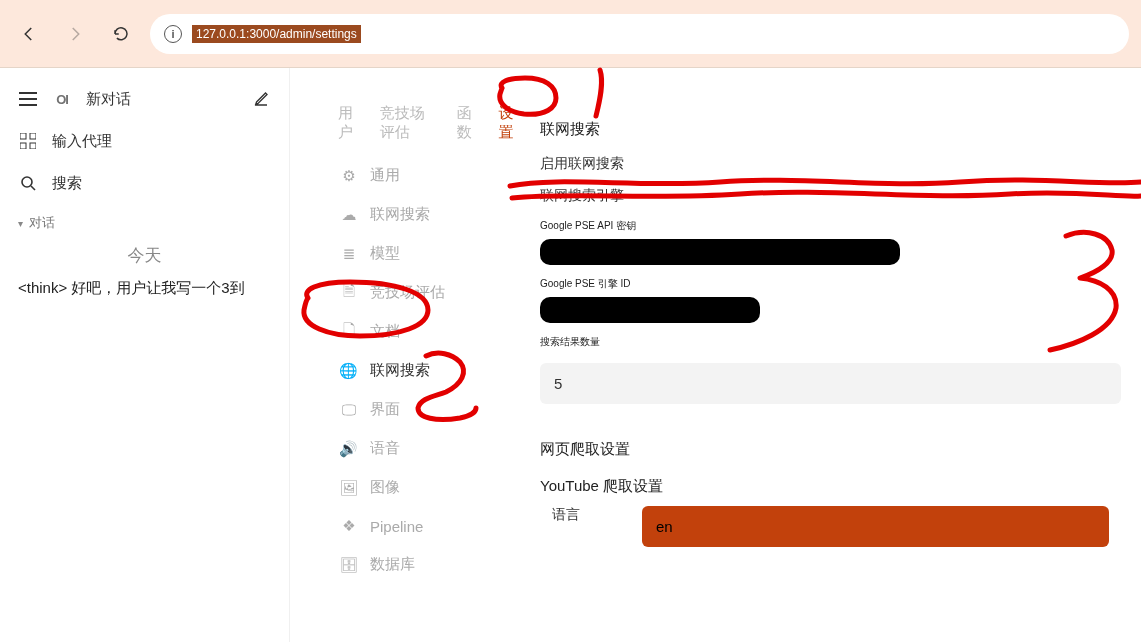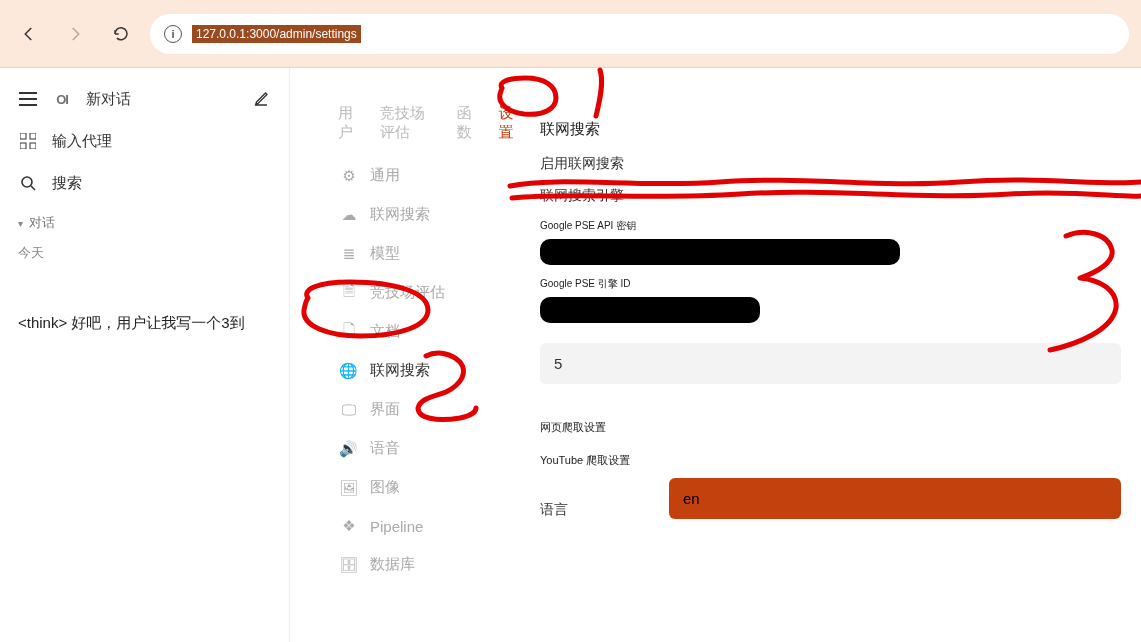--- a/index.html
+++ b/index.html
@@ -17,46 +17,46 @@
     .app { display: flex; height: calc(642px - 68px); }
 
     
     .left-sidebar { width: 290px; padding: 10px 12px; background: #fff; border-right: 1px solid #f0f0f0; }
     .ls-row { display: flex; align-items: center; height: 42px; gap: 14px; padding: 0 6px; color: #333; font-size: 15px; border-radius: 6px; }
     .ls-row.top { justify-content: flex-start; }
     .ls-row .spacer { flex: 1; }
     .ls-icon { width: 20px; height: 20px; display: flex; align-items: center; justify-content: center; color: #737373; }
     .section-label { font-size: 13px; color: #777; padding: 10px 6px 4px; display: flex; align-items: center; gap: 6px; }
     .chevron { font-size: 10px; color: #888; }
-    .today-label { font-size: 13px; color: #888; padding: 8px 6px 4px; }
-    .chat-item { font-size: 15px; color: #222; padding: 8px 6px; white-space: nowrap; overflow: hidden; text-overflow: ellipsis; border-radius: 6px; margin-top: 40px; }
+    .today-label { font-size: 17px; color: #888; padding: 8px 6px 4px; text-align: center; }
+    .chat-item { font-size: 15px; color: #222; padding: 8px 6px; white-space: nowrap; overflow: hidden; text-overflow: ellipsis; border-radius: 6px; }
 
     
     .mid-col { width: 200px; padding-top: 28px; margin-left: 40px; }
     .tabs { display: flex; gap: 18px; padding: 8px 8px 14px; font-size: 15px; color: #bbb; }
     .tabs .tab.active { color: #c2410c; }
     .settings-item { display: flex; align-items: center; gap: 12px; padding: 10px 10px; font-size: 15px; color: #aaa; border-radius: 6px; }
     .settings-item.active { color: #333; }
     .si-icon { width: 18px; height: 18px; display: flex; align-items: center; justify-content: center; }
 
     
     .content { flex: 1; padding: 52px 20px 0 10px; font-size: 14px; color: #333; overflow: hidden; }
     .heading { font-size: 15px; color: #222; margin-bottom: 16px; }
     .field-row { display: flex; align-items: flex-start; margin-bottom: 14px; }
     .field-label { font-size: 14px; color: #333; }
     .field-sub { font-size: 10px; color: #222; margin: 12px 0 6px; }
     .redact { width: 360px; height: 26px; background: #000; border-radius: 10px; margin: 6px 0 12px; }
     .redact.small { width: 220px; }
     .input-box { width: 100%; background: #f3f3f3; border: none; border-radius: 6px; padding: 12px 14px; font-size: 15px; color: #333; margin: 8px 0 18px; }
     .input-box::placeholder { color: #999; }
-    .inline-field { display: flex; align-items: flex-end; gap: 69px; margin: 10px 0; }
+    .inline-field { display: flex; align-items: flex-start; gap: 30px; margin: 10px 12px; }
     .inline-field .lab { width: 60px; font-size: 14px; color: #333; }
     .inline-field input { flex: 1; background: #c2410c; border: none; border-radius: 6px; padding: 12px 14px; font-size: 15px; }
     .inline-field input::placeholder { color: #999; }
-    .subheading { font-size: 11px; color: #222; margin: 18px 0 10px; }
+    .subheading { font-size: 15px; color: #222; margin: 18px 0 10px; }
     svg.anno { position: absolute; top: 0; left: 0; width: 1141px; height: 642px; pointer-events: none; }
     svg.anno path { stroke: #e20000; stroke-width: 5; fill: none; stroke-linecap: round; stroke-linejoin: round; }
   </style>
 </head>
 <body>
 
 <div class="browser-bar">
   <div class="nav-btn">
     <svg width="18" height="18" viewBox="0 0 24 24">
         <path d="M15 4 L7 12 L15 20" stroke="#333" stroke-width="2" fill="none"></path>
@@ -189,20 +189,21 @@
     <div class="field-row">
       <span class="field-label">联网搜索引擎</span>
     </div>
 
     <div class="field-sub">Google PSE API 密钥</div>
     <div class="redact"></div>
 
     <div class="field-sub">Google PSE 引擎 ID</div>
     <div class="redact small"></div>
 
+    <div class="field-sub">搜索结果数量</div>
     <input class="input-box" value="5" style="">
 
     <div class="subheading">网页爬取设置</div>
 
     <div class="subheading">YouTube 爬取设置</div>
     <div class="inline-field">
       <span class="lab">语言</span>
       <input value="en" style="">
     </div>
   </div>

